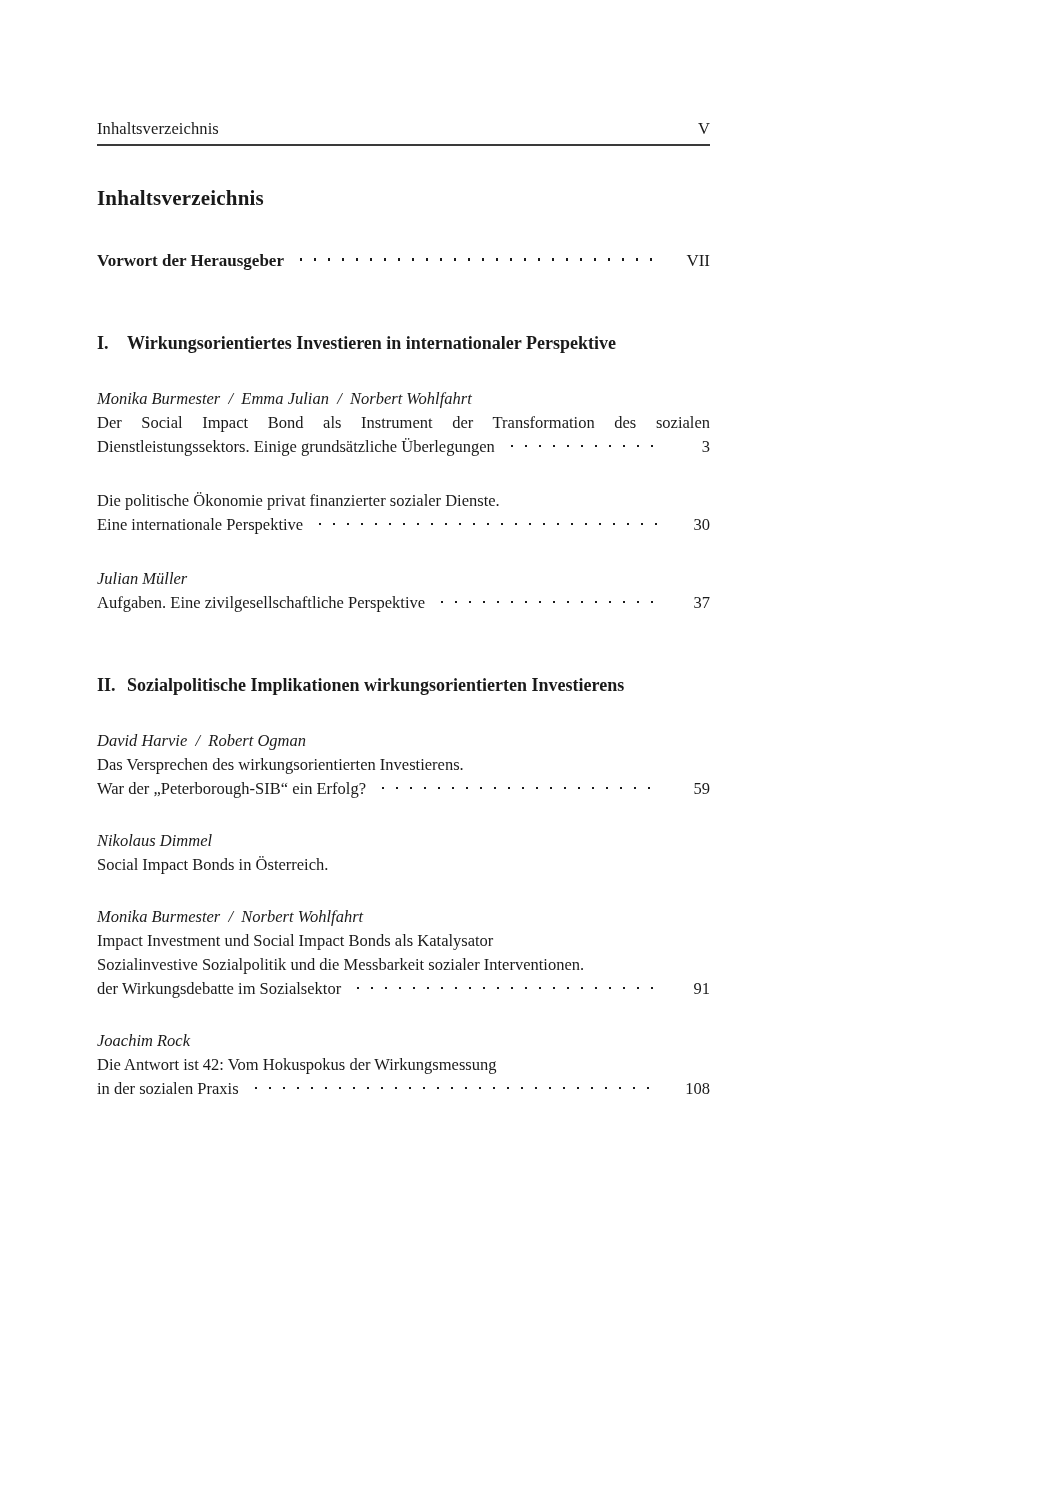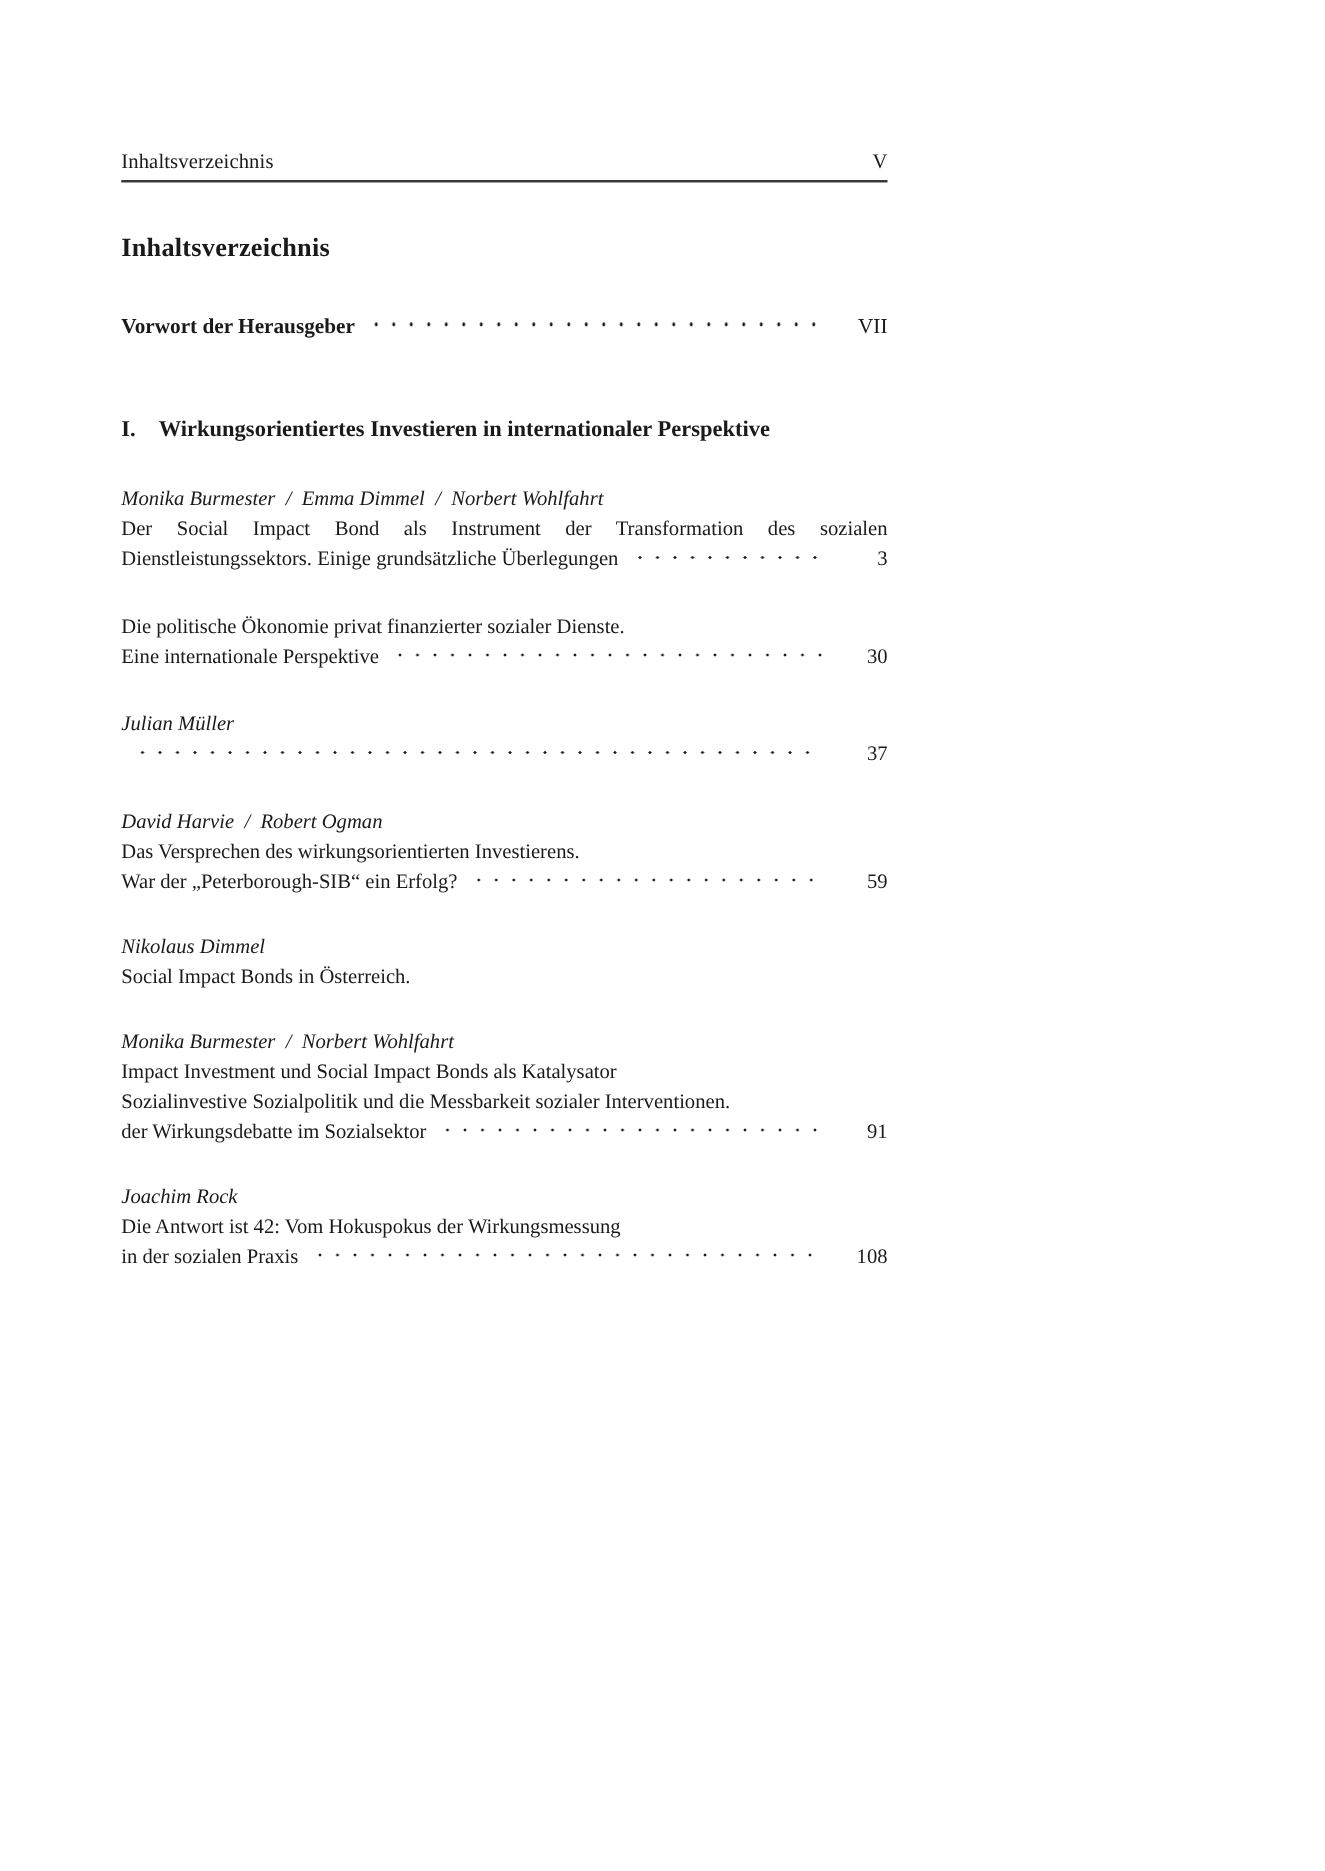--- a/index.html
+++ b/index.html
@@ -156,46 +156,51 @@
       <span class="leader"></span>
       <span class="pagenum">VII</span>
     </div>
 
     <div class="part">
       <span class="num">I.</span>
       <span class="ptitle">Wirkungsorientiertes Investieren in internationaler Perspektive</span>
     </div>
 
     <div class="item">
-      <div class="authors">Monika Burmester  /  Emma Dimmel  /  Norbert Wohlfahrt</div>
+      <div class="authors">Monika Burmester  /  Emma Julian  /  Norbert Wohlfahrt</div>
       <div class="title-line justify">Der Social Impact Bond als Instrument der Transformation des sozialen</div>
       <div class="entry-row">
         <span class="txt">Dienstleistungssektors. Einige grundsätzliche Überlegungen</span>
         <span class="leader"></span>
         <span class="pagenum">3</span>
       </div>
     </div>
 
     <div class="item">
       <div class="title-line">Die politische Ökonomie privat finanzierter sozialer Dienste.</div>
       <div class="entry-row">
         <span class="txt">Eine internationale Perspektive</span>
         <span class="leader"></span>
         <span class="pagenum">30</span>
       </div>
     </div>
 
     <div class="item">
       <div class="authors">Julian Müller</div>
       <div class="entry-row">
+        <span class="txt">Aufgaben. Eine zivilgesellschaftliche Perspektive</span>
         <span class="leader"></span>
         <span class="pagenum">37</span>
       </div>
     </div>
 
+    <div class="part">
+      <span class="num">II.</span>
+      <span class="ptitle">Sozialpolitische Implikationen wirkungsorientierten Investierens</span>
+    </div>
 
     <div class="item">
       <div class="authors">David Harvie  /  Robert Ogman</div>
       <div class="title-line">Das Versprechen des wirkungsorientierten Investierens.</div>
       <div class="entry-row">
         <span class="txt">War der „Peterborough-SIB“ ein Erfolg?</span>
         <span class="leader"></span>
         <span class="pagenum">59</span>
       </div>
     </div>

